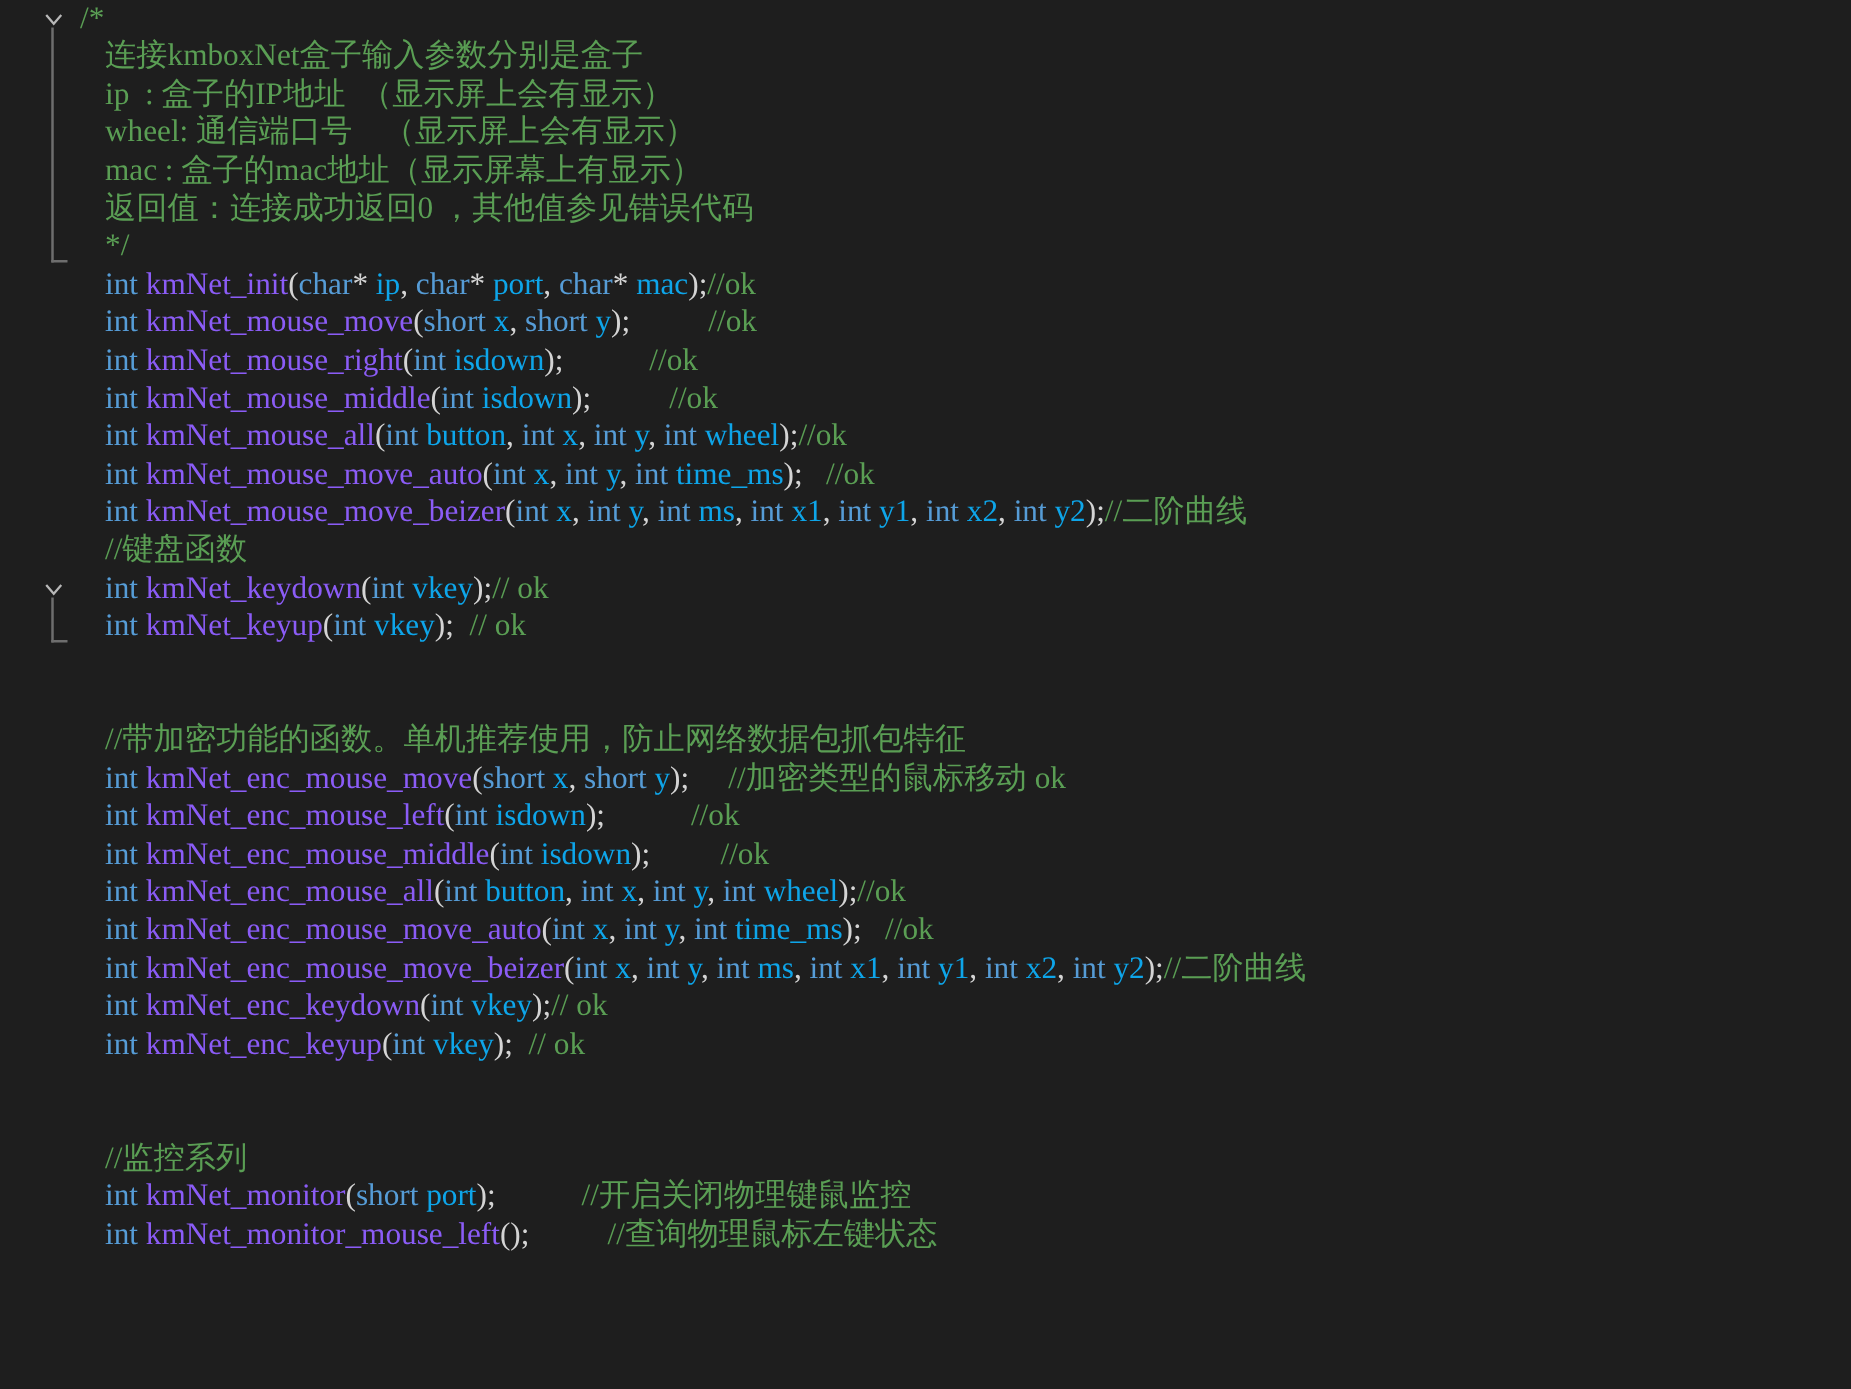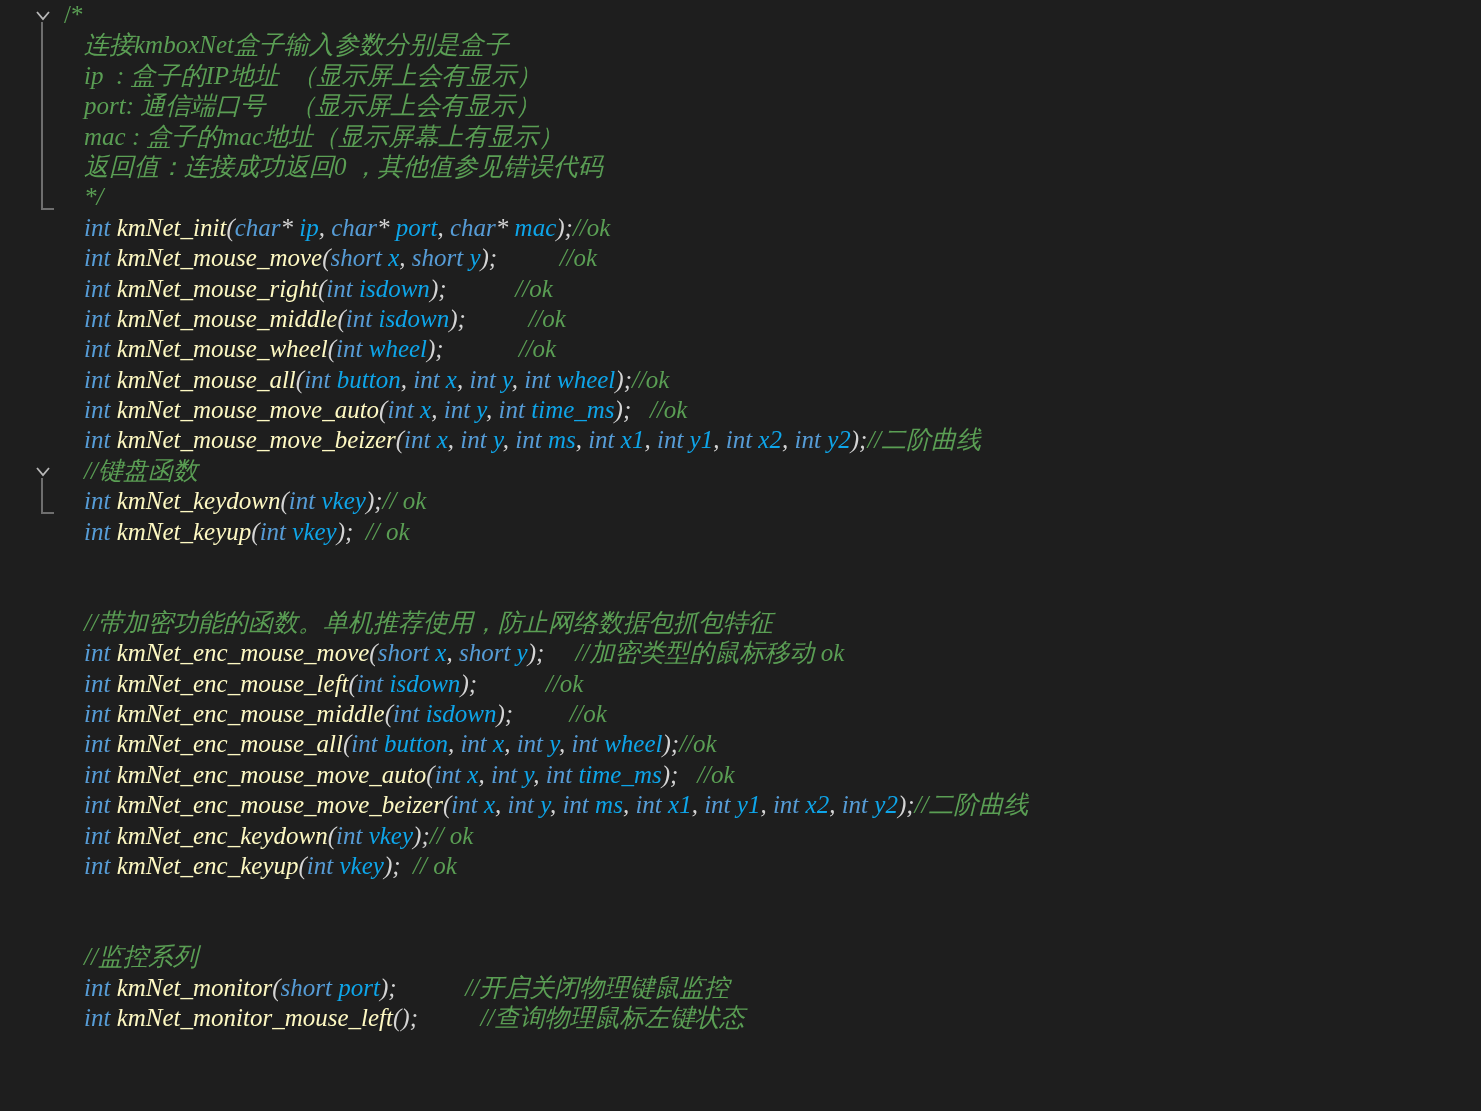--- a/index.html
+++ b/index.html
@@ -70,25 +70,25 @@
   }
   .line {
     height: 30.4px;
     line-height: 30.4px;
     font-size: 25px;
     white-space: pre;
     color: #d4d4d4;
     font-family: "Liberation Serif", "DejaVu Serif", serif;
     letter-spacing: 0px;
   }
-  .ind1 { padding-left: 20px; font-style: italic; }
+  .ind1 { padding-left: 20px; }
 
   
   .kw   { color: #569cd6; }
-  .fn   { color: #fef9c3; }
+  .fn   { color: #8b5cf6; }
   .pun  { color: #d4d4d4; }
   .var  { color: #0ea5e9; }
   .cmt  { color: #5a9e54; }
 </style>
 </head>
 <body>
 
 <div id="editor">
 
   <div id="gutter">
@@ -107,29 +107,28 @@
           <path d="M5 8 L11 15 L17 8" fill="none" stroke="#b8b8b8" stroke-width="1.8"></path>
         </svg>
       </div>
       <div class="fold-bracket" style="top: 478px; height: 34.4px;"></div>
     </div>
 
   <div id="code">
       <div class="line"><span class="cmt">/*</span></div>
       <div class="line ind1"><span class="cmt">连接kmboxNet盒子输入参数分别是盒子</span></div>
       <div class="line ind1"><span class="cmt">ip  : 盒子的IP地址  （显示屏上会有显示）</span></div>
-      <div class="line ind1"><span class="cmt">port: 通信端口号    （显示屏上会有显示）</span></div>
+      <div class="line ind1"><span class="cmt">wheel: 通信端口号    （显示屏上会有显示）</span></div>
       <div class="line ind1"><span class="cmt">mac : 盒子的mac地址（显示屏幕上有显示）</span></div>
       <div class="line ind1"><span class="cmt">返回值：连接成功返回0 ，其他值参见错误代码</span></div>
       <div class="line ind1"><span class="cmt">*/</span></div>
       <div class="line ind1"><span class="kw">int</span><span class="pun"> </span><span class="fn">kmNet_init</span><span class="pun">(</span><span class="kw">char</span><span class="pun">* </span><span class="var">ip</span><span class="pun">, </span><span class="kw">char</span><span class="pun">* </span><span class="var">port</span><span class="pun">, </span><span class="kw">char</span><span class="pun">* </span><span class="var">mac</span><span class="pun">);</span><span class="cmt">//ok</span></div>
       <div class="line ind1"><span class="kw">int</span><span class="pun"> </span><span class="fn">kmNet_mouse_move</span><span class="pun">(</span><span class="kw">short</span><span class="pun"> </span><span class="var">x</span><span class="pun">, </span><span class="kw">short</span><span class="pun"> </span><span class="var">y</span><span class="pun">);          </span><span class="cmt">//ok</span></div>
       <div class="line ind1"><span class="kw">int</span><span class="pun"> </span><span class="fn">kmNet_mouse_right</span><span class="pun">(</span><span class="kw">int</span><span class="pun"> </span><span class="var">isdown</span><span class="pun">);           </span><span class="cmt">//ok</span></div>
       <div class="line ind1"><span class="kw">int</span><span class="pun"> </span><span class="fn">kmNet_mouse_middle</span><span class="pun">(</span><span class="kw">int</span><span class="pun"> </span><span class="var">isdown</span><span class="pun">);          </span><span class="cmt">//ok</span></div>
-      <div class="line ind1"><span class="kw">int</span><span class="pun"> </span><span class="fn">kmNet_mouse_wheel</span><span class="pun">(</span><span class="kw">int</span><span class="pun"> </span><span class="var">wheel</span><span class="pun">);            </span><span class="cmt">//ok</span></div>
       <div class="line ind1"><span class="kw">int</span><span class="pun"> </span><span class="fn">kmNet_mouse_all</span><span class="pun">(</span><span class="kw">int</span><span class="pun"> </span><span class="var">button</span><span class="pun">, </span><span class="kw">int</span><span class="pun"> </span><span class="var">x</span><span class="pun">, </span><span class="kw">int</span><span class="pun"> </span><span class="var">y</span><span class="pun">, </span><span class="kw">int</span><span class="pun"> </span><span class="var">wheel</span><span class="pun">);</span><span class="cmt">//ok</span></div>
       <div class="line ind1"><span class="kw">int</span><span class="pun"> </span><span class="fn">kmNet_mouse_move_auto</span><span class="pun">(</span><span class="kw">int</span><span class="pun"> </span><span class="var">x</span><span class="pun">, </span><span class="kw">int</span><span class="pun"> </span><span class="var">y</span><span class="pun">, </span><span class="kw">int</span><span class="pun"> </span><span class="var">time_ms</span><span class="pun">);   </span><span class="cmt">//ok</span></div>
       <div class="line ind1"><span class="kw">int</span><span class="pun"> </span><span class="fn">kmNet_mouse_move_beizer</span><span class="pun">(</span><span class="kw">int</span><span class="pun"> </span><span class="var">x</span><span class="pun">, </span><span class="kw">int</span><span class="pun"> </span><span class="var">y</span><span class="pun">, </span><span class="kw">int</span><span class="pun"> </span><span class="var">ms</span><span class="pun">, </span><span class="kw">int</span><span class="pun"> </span><span class="var">x1</span><span class="pun">, </span><span class="kw">int</span><span class="pun"> </span><span class="var">y1</span><span class="pun">, </span><span class="kw">int</span><span class="pun"> </span><span class="var">x2</span><span class="pun">, </span><span class="kw">int</span><span class="pun"> </span><span class="var">y2</span><span class="pun">);</span><span class="cmt">//二阶曲线</span></div>
       <div class="line ind1"><span class="cmt">//键盘函数</span></div>
       <div class="line ind1"><span class="kw">int</span><span class="pun"> </span><span class="fn">kmNet_keydown</span><span class="pun">(</span><span class="kw">int</span><span class="pun"> </span><span class="var">vkey</span><span class="pun">);</span><span class="cmt">// ok</span></div>
       <div class="line ind1"><span class="kw">int</span><span class="pun"> </span><span class="fn">kmNet_keyup</span><span class="pun">(</span><span class="kw">int</span><span class="pun"> </span><span class="var">vkey</span><span class="pun">);  </span><span class="cmt">// ok</span></div>
       <div class="line">&nbsp;</div>
       <div class="line">&nbsp;</div>
       <div class="line ind1"><span class="cmt">//带加密功能的函数。单机推荐使用，防止网络数据包抓包特征</span></div>
       <div class="line ind1"><span class="kw">int</span><span class="pun"> </span><span class="fn">kmNet_enc_mouse_move</span><span class="pun">(</span><span class="kw">short</span><span class="pun"> </span><span class="var">x</span><span class="pun">, </span><span class="kw">short</span><span class="pun"> </span><span class="var">y</span><span class="pun">);     </span><span class="cmt">//加密类型的鼠标移动 ok</span></div>

